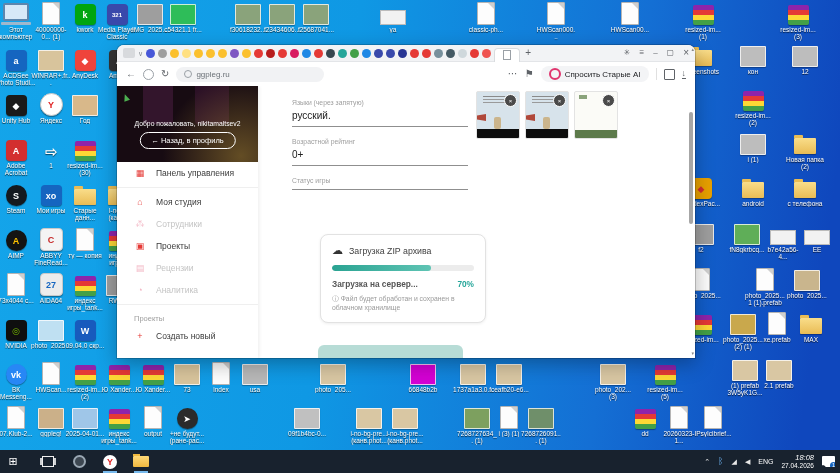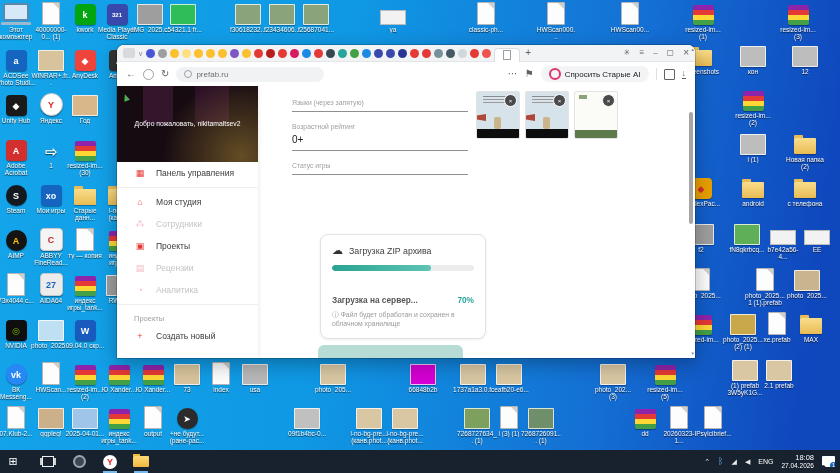--- a/index.html
+++ b/index.html
@@ -88,21 +88,21 @@
   .upbtn{background:#26a69a;color:#fff;font-size:8.5px;font-weight:bold;letter-spacing:.4px;
     padding:7px 11px;border-radius:3px;box-shadow:0 2px 4px rgba(0,0,0,.28);white-space:nowrap;}
   .fname{font-size:9px;color:#333;white-space:nowrap;}
   .upcard{position:absolute;left:62px;top:148px;width:142px;background:#fff;border:1px solid #e2e2e2;
     border-radius:8px;padding:10px 11px 9px;box-shadow:0 1px 3px rgba(0,0,0,.07);}
   .uphead{display:flex;align-items:center;gap:6px;}
   .cloud{font-size:11px;color:#333;line-height:1;font-weight:bold;}
   .uptitle{font-size:8.8px;color:#424242;}
   .ptrack{height:6px;background:#ececec;border-radius:3px;margin-top:9px;overflow:hidden;}
   .pfill{height:100%;border-radius:3px;background:linear-gradient(90deg,#2aa392,#5fc4b4);}
-  .prow{display:flex;justify-content:space-between;margin-top:24px;}
+  .prow{display:flex;justify-content:space-between;margin-top:8px;}
   .pstatus{font-size:8.3px;font-weight:bold;color:#555;}
   .ppct{font-size:8.3px;font-weight:bold;color:#26a69a;}
   .pnote{margin-top:6px;font-size:6.8px;color:#9a9a9a;line-height:1.3;}
   .tealblock{position:absolute;left:60px;top:259px;width:145px;height:14px;background:#b7dcd6;border-radius:6px 6px 0 0;}
   
   .thumbs{position:absolute;left:218px;top:5px;display:flex;gap:5px;}
   .thumb{width:42px;height:46px;border:1px solid #e3e3e3;border-radius:2px;position:relative;overflow:hidden;}
   .thumb.sky{background:#d7e3eb;}
   .thumb.sky::before{content:"";position:absolute;left:0;right:0;bottom:0;height:9px;background:#0d0d0d;}
   .thumb.sky::after{content:"";position:absolute;left:17px;bottom:9px;width:7px;height:12px;background:#cbb58c;border-radius:2px;}
@@ -135,21 +135,21 @@
   .ybico{width:14px;height:14px;border-radius:50%;background:#fff;color:#e02020;font-weight:bold;font-size:9px;
     display:flex;align-items:center;justify-content:center;}
   .tfold{width:16px;height:11px;background:linear-gradient(#ffd978,#f0b93f);border-radius:1px;position:relative;}
   .tfold::before{content:"";position:absolute;top:-2px;left:0;width:7px;height:2px;background:#f0b93f;}
   .active-ind{position:absolute;bottom:0;left:2px;right:2px;height:2px;background:#76b9ed;}
   .tray{margin-left:auto;display:flex;align-items:center;gap:8px;padding-right:5px;color:#fff;}
   .trayico{font-size:7px;color:#e8e8e8;line-height:1;}
   .bt{color:#6db3f2;font-size:9px;}
   .lang{font-size:7px;color:#fff;}
   .clock{text-align:right;line-height:1.2;}
-  .clock .t{font-size:7.5px;}
+  .clock .t{font-size:7.5px;font-style:italic;}
   .clock .d{font-size:6.5px;}
   .actionc{width:13px;height:11px;background:#fff;border-radius:1px;position:relative;clip-path:polygon(0 0,100% 0,100% 100%,30% 100%,15% 85%,0 85%);}
   .actionc .bdg{position:absolute;right:-2px;bottom:-2px;background:#1565c0;color:#fff;font-size:5.5px;
     border-radius:50%;width:7px;height:7px;display:flex;align-items:center;justify-content:center;}
 </style>
 </head>
 <body>
 
 <div class="screen">
   <div id="icons-layer">
@@ -747,21 +747,21 @@
         <span>▢</span>
         <span style="font-size:10px">×</span>
       </span>
     </div>
     <div class="toolbar">
       <span class="tico">←</span>
       <span class="shieldico"></span>
       <span class="tico">↻</span>
       <span class="urlpill">
         <span class="sitedot"></span>
-        <span class="urltxt">prefab.ru</span>
+        <span class="urltxt">ggpleg.ru</span>
       </span>
       <span class="tright">
         <span class="tico">⋯</span>
         <span class="tico">⚑</span>
         <span class="alicepill">
           <span class="alicering"></span>
           <span class="alicetxt">Спросить Старые AI</span>
         </span>
         <span class="tdivider"></span>
         <span class="collico"></span>
@@ -769,20 +769,21 @@
       </span>
     </div>
     <div class="content">
       <aside class="pbar">
         <div class="phead">
           <div class="px1"></div>
             <div class="px2"></div>
             <div class="pglow"></div>
           <div class="sprout"></div>
           <div class="welcome">Добро пожаловать, nikitamaltsev2</div>
+          <div class="backbtn">← Назад, в профиль</div>
         </div>
         <nav id="sitemenu">
             <div class="pitem">
               <span class="mic">▦</span>
               <span>Панель управления</span>
             </div>
             <div class="pdiv"></div>
             <div class="pitem">
               <span class="mic">⌂</span>
               <span>Моя студия</span>
@@ -807,20 +808,23 @@
             <div class="psec">Проекты</div>
             <div class="pitem">
               <span class="mic">+</span>
               <span>Создать новый</span>
             </div>
           </nav>
       </aside>
       <div class="main">
         <div class="formcol" id="formcol">
             <div class="flabel">Языки (через запятую)</div>
+            <div class="fvalue">
+              <span>русский.</span>
+            </div>
             <div class="fline"></div>
             <div class="flabel">Возрастной рейтинг</div>
             <div class="fvalue">
               <span>0+</span>
             </div>
             <div class="fline"></div>
             <div class="flabel">Статус игры</div>
             <div class="fline"></div>
           </div>
         <div class="upcard">

